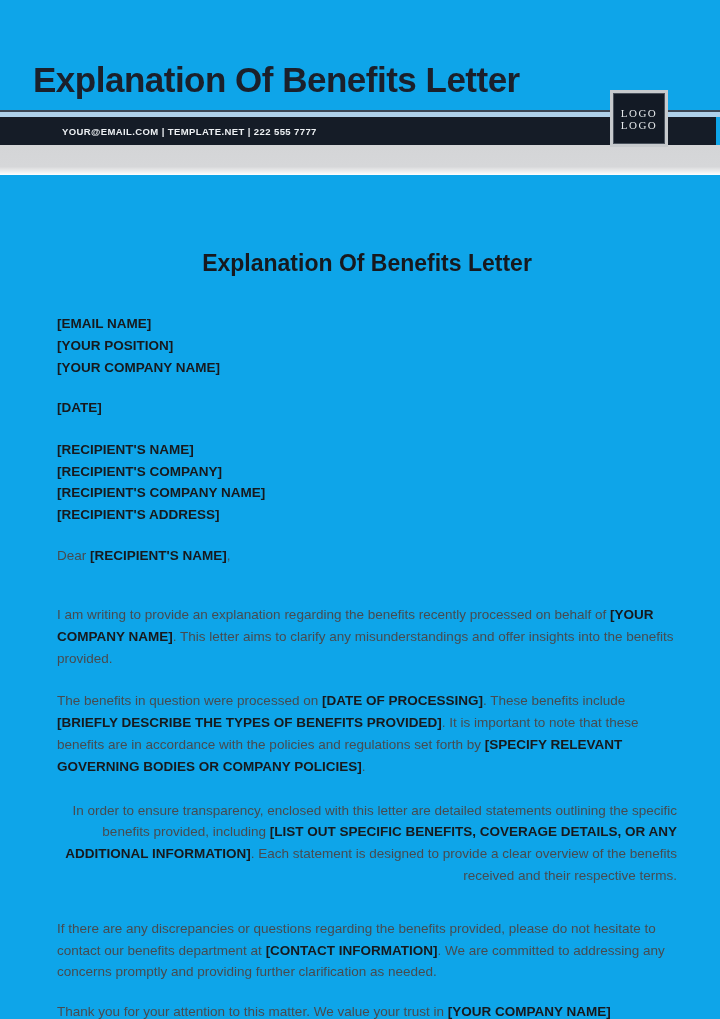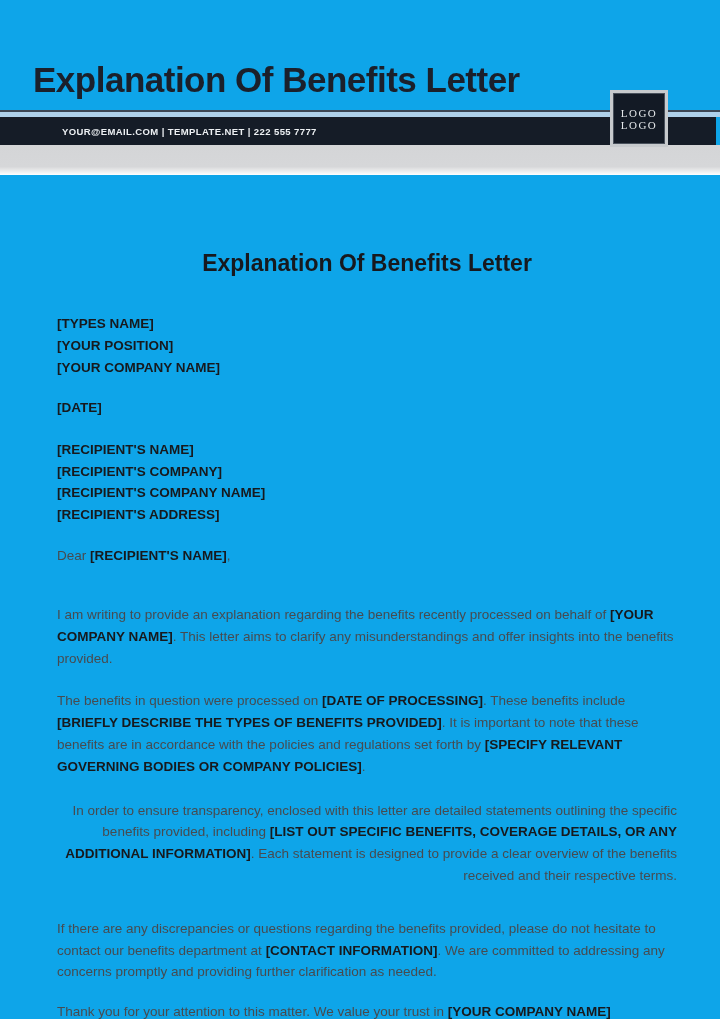--- a/index.html
+++ b/index.html
@@ -137,21 +137,21 @@
   <div class="logo-box" data-name="company-logo">
     <span class="logo-text" data-name="company-logo-text">
       <span data-name="logo-line-1">LOGO</span><br>
       <span data-name="logo-line-2">LOGO</span>
     </span>
   </div>
 
   <main class="letter" data-name="letter-content">
     <h2 class="letter-title" data-name="letter-title">Explanation Of Benefits Letter</h2>
     <div id="letter-body" data-name="letter-body">
-        <p class="blk lines" data-name="sender-block"><strong>[TYPES NAME]</strong><br><strong>[YOUR POSITION]</strong><br><strong>[YOUR COMPANY NAME]</strong></p>
+        <p class="blk lines" data-name="sender-block"><strong>[EMAIL NAME]</strong><br><strong>[YOUR POSITION]</strong><br><strong>[YOUR COMPANY NAME]</strong></p>
         <p class="blk lines" data-name="date-block"><strong>[DATE]</strong></p>
         <p class="blk lines" data-name="recipient-block"><strong>[RECIPIENT'S NAME]</strong><br><strong>[RECIPIENT'S COMPANY]</strong><br><strong>[RECIPIENT'S COMPANY NAME]</strong><br><strong>[RECIPIENT'S ADDRESS]</strong></p>
         <p class="blk para" data-name="salutation"><span>Dear </span><strong>[RECIPIENT'S NAME]</strong><span>,</span></p>
         <p class="blk para" data-name="paragraph-intro"><span>I am writing to provide an explanation regarding the benefits recently processed on behalf of </span><strong>[YOUR COMPANY NAME]</strong><span>. This letter aims to clarify any misunderstandings and offer insights into the benefits provided.</span></p>
         <p class="blk para" data-name="paragraph-processing"><span>The benefits in question were processed on </span><strong>[DATE OF PROCESSING]</strong><span>. These benefits include </span><strong>[BRIEFLY DESCRIBE THE TYPES OF BENEFITS PROVIDED]</strong><span>. It is important to note that these benefits are in accordance with the policies and regulations set forth by </span><strong>[SPECIFY RELEVANT GOVERNING BODIES OR COMPANY POLICIES]</strong><span>.</span></p>
         <p class="blk para" data-name="paragraph-transparency"><span>In order to ensure transparency, enclosed with this letter are detailed statements outlining the specific benefits provided, including </span><strong>[LIST OUT SPECIFIC BENEFITS, COVERAGE DETAILS, OR ANY ADDITIONAL INFORMATION]</strong><span>. Each statement is designed to provide a clear overview of the benefits received and their respective terms.</span></p>
         <p class="blk para" data-name="paragraph-contact"><span>If there are any discrepancies or questions regarding the benefits provided, please do not hesitate to contact our benefits department at </span><strong>[CONTACT INFORMATION]</strong><span>. We are committed to addressing any concerns promptly and providing further clarification as needed.</span></p>
         <p class="blk para" data-name="paragraph-closing"><span>Thank you for your attention to this matter. We value your trust in </span><strong>[YOUR COMPANY NAME]</strong></p>
       </div>
   </main>

